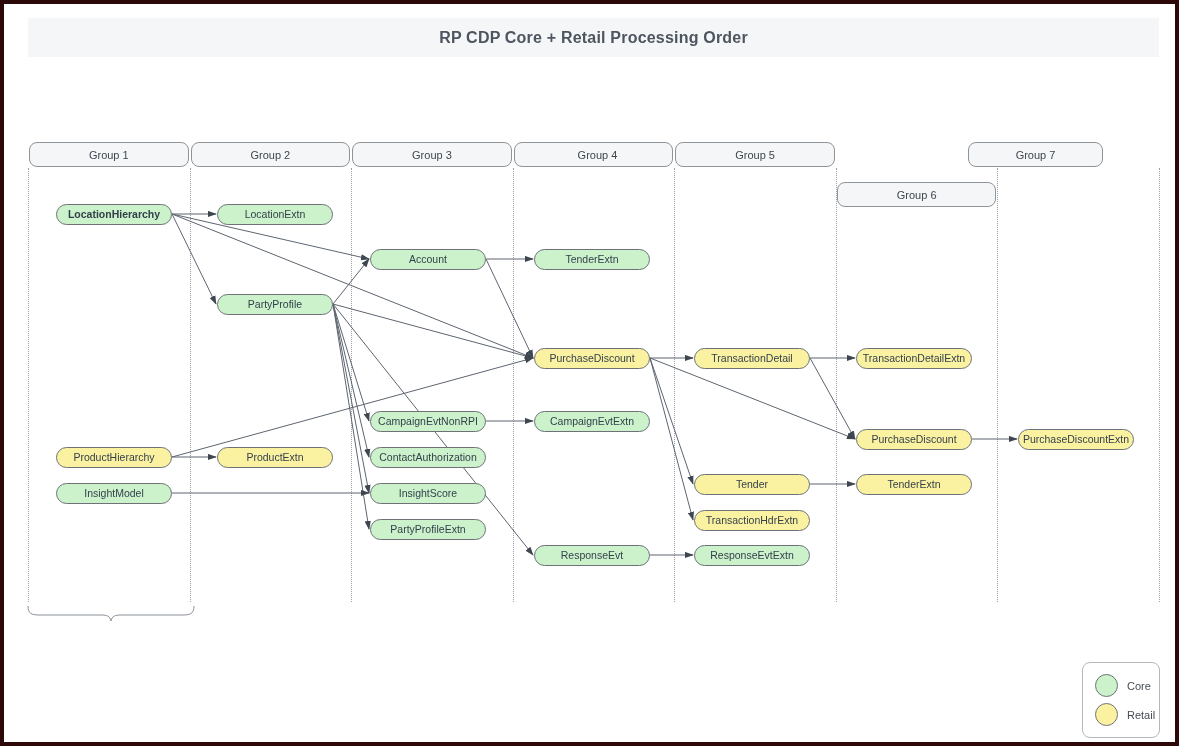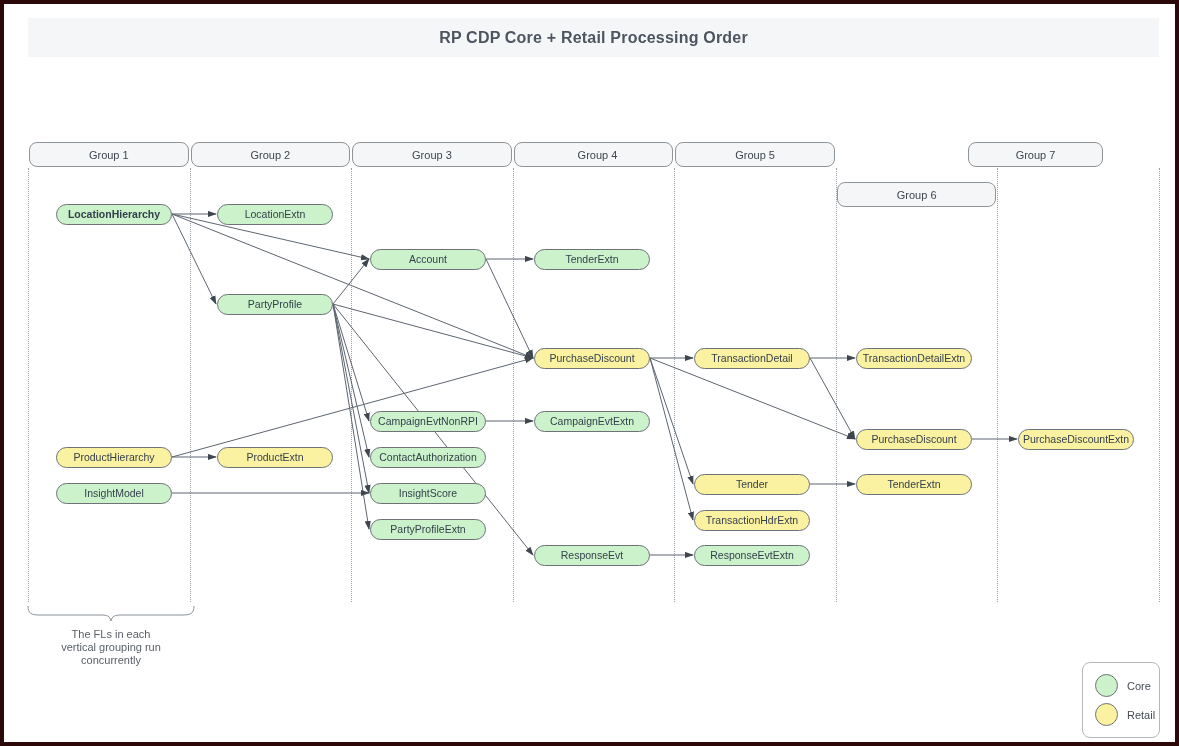--- a/index.html
+++ b/index.html
@@ -149,25 +149,20 @@
       <div class="node core" style="left: 366px; top: 514.5px; width: 116px; height: 21px;">PartyProfileExtn</div>
       <div class="node core" style="left: 530px; top: 540.5px; width: 116px; height: 21px;">ResponseEvt</div>
       <div class="node core" style="left: 690px; top: 540.5px; width: 116px; height: 21px;">ResponseEvtExtn</div>
     </div>
 
   <svg class="brace-svg" width="220" height="630">
     <path d="M 24 602 C 24 610 28 611 36 611 L 97 611 C 103 611 106 612 107 617
              C 108 612 111 611 117 611 L 178 611 C 186 611 190 610 190 602" fill="none" stroke="#8b9198" stroke-width="1"></path>
   </svg>
 
-  <div class="annotation" id="annotation">
-      <div>The FLs in each</div>
-      <div>vertical grouping run</div>
-      <div>concurrently</div>
-    </div>
 
   <div class="legend">
     <div id="legend-items" style="display: flex; flex-direction: column; gap: 6px;">
         <div class="legend-item">
           <span class="legend-swatch core"></span>
           <span class="legend-label">Core</span>
         </div>
         <div class="legend-item">
           <span class="legend-swatch retail"></span>
           <span class="legend-label">Retail</span>

